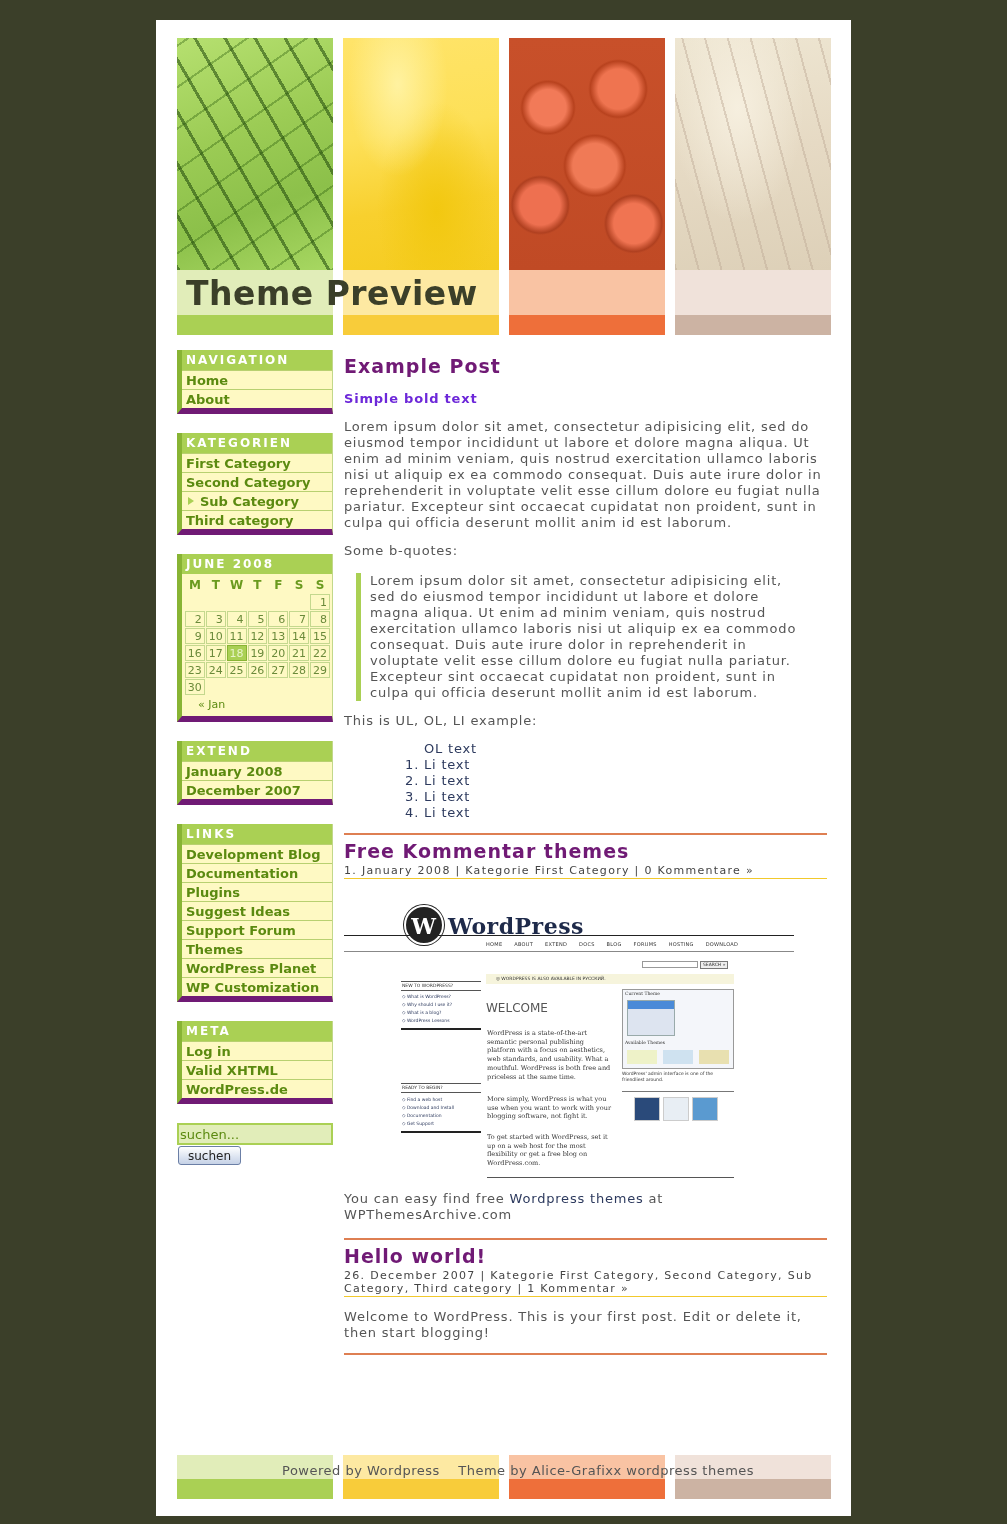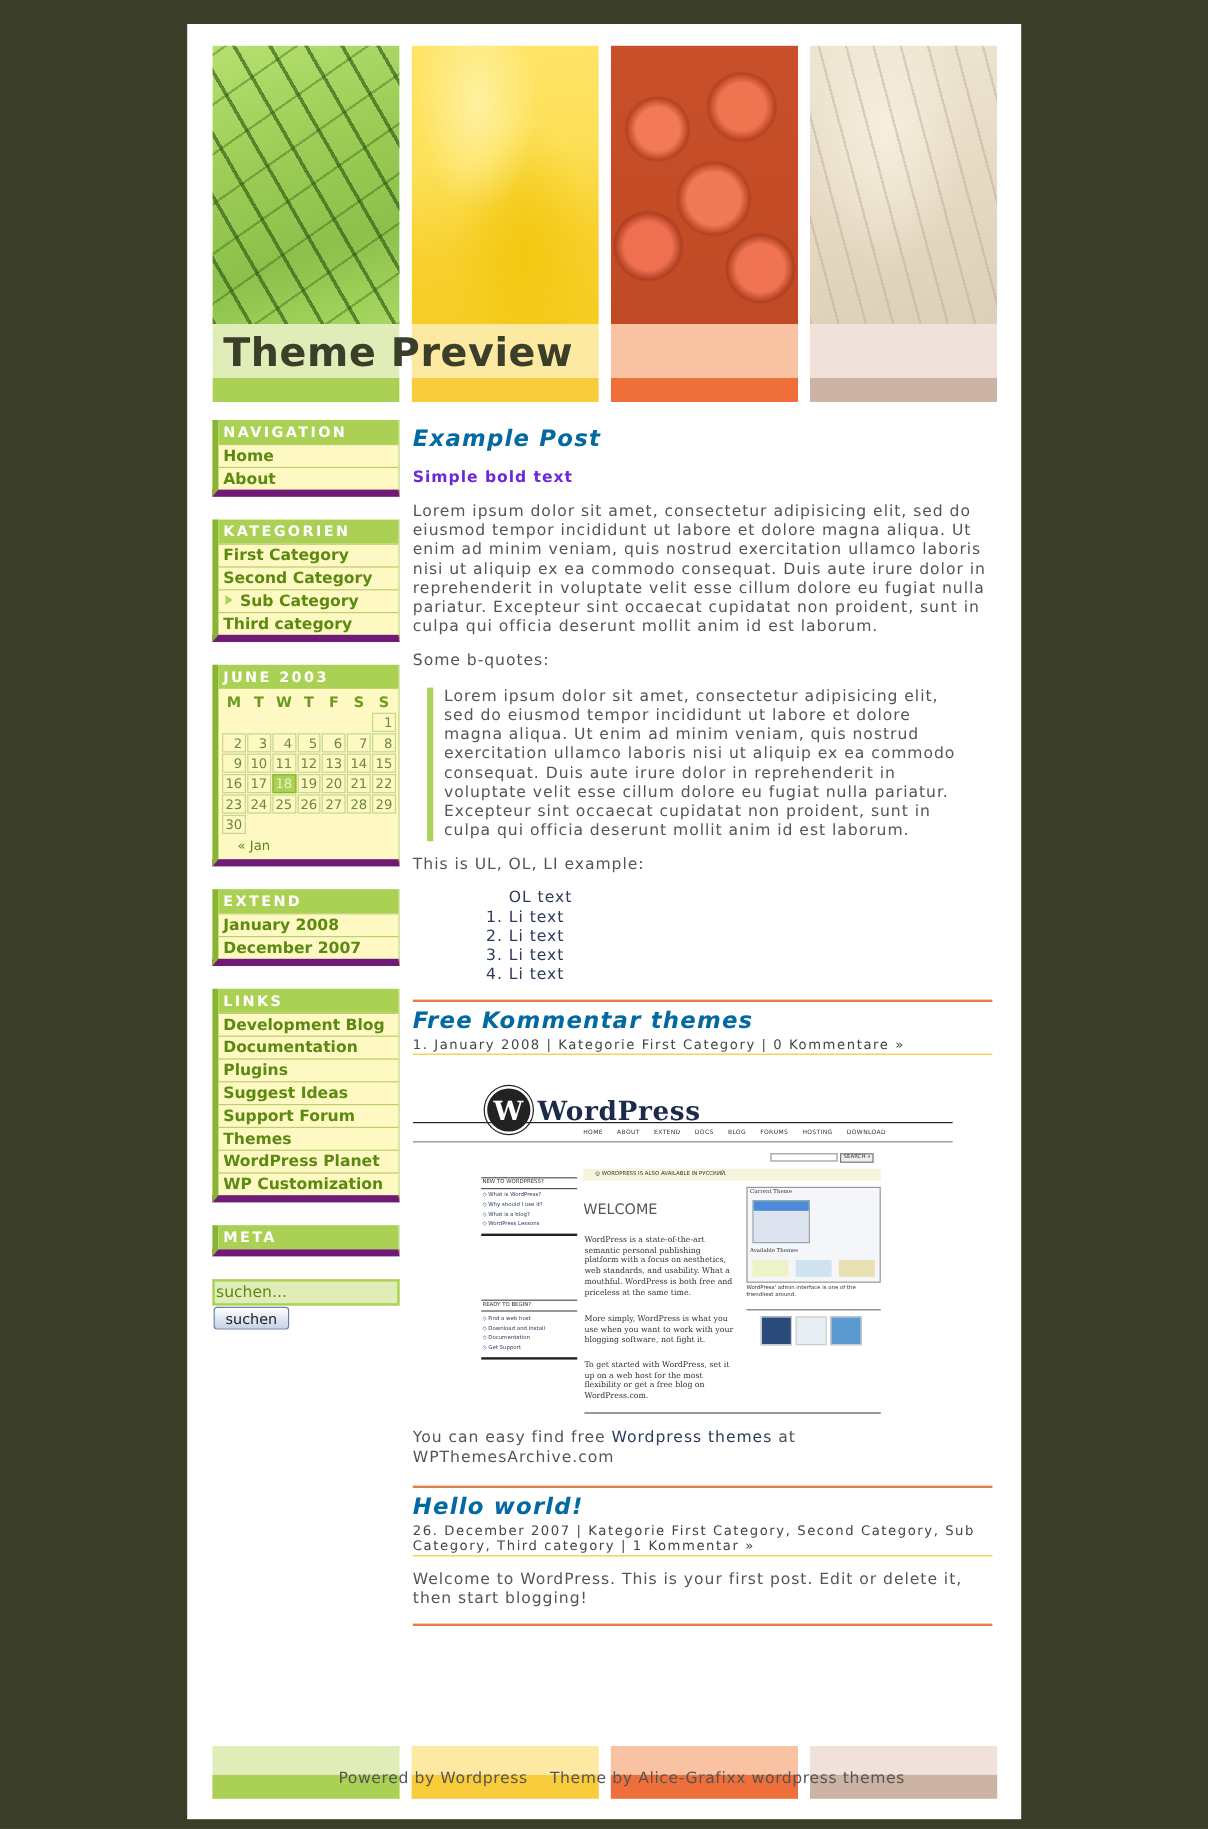--- a/index.html
+++ b/index.html
@@ -52,41 +52,41 @@
   .cal td { width: 20px; height: 16px; font-size: 11px; color: #6a8a3a; text-align: right; padding-right: 2px; }
   .cal td.d { border: 1px solid #c4d88e; }
   .cal td.today { background: #aad054; color: #e8f4c8; border: 1px solid #88b434; }
   .cal .prev { font-size: 11px; color: #5b8a10; padding: 2px 0 0 14px; height: 16px; }
 
   #search-input { display: block; width: 156px; height: 22px; background: #e1edb9; border: 2px solid #aad054; font-size: 13px; color: #5b8a10; padding-left: 1px; font-family: "DejaVu Sans", sans-serif; font-weight: normal; }
   #search-btn { display: block; margin-top: 1px; margin-left: 1px; width: 63px; height: 19px; font-size: 12px; font-family: "DejaVu Sans", sans-serif; color: #222; background: linear-gradient(#ffffff, #dbe3f0 60%, #c6d2e6); border: 1px solid #6b7fa6; border-radius: 3px; }
 
   
   #main { position: absolute; left: 188px; top: 330px; width: 483px; color: #555555; font-size: 13px; letter-spacing: 0.8px; line-height: 16px; }
-  .post-title { font-weight: bold; color: #0369a1; font-size: 19px; letter-spacing: 1px; height: 25px; line-height: 25px; margin-top: 4px; font-style: italic; }
+  .post-title { font-weight: bold; color: #701a75; font-size: 19px; letter-spacing: 1px; height: 25px; line-height: 25px; margin-top: 4px; }
   .post-meta { font-size: 11px; color: #444; letter-spacing: 1.3px; border-bottom: 1px solid #f2c92c; padding-bottom: 1px; line-height: 13px; }
   .post-meta span { color: #444; }
   .post p { margin-top: 12px; }
   .bold { font-weight: bold; color: #6d28d9; margin-top: 12px; }
   blockquote { margin: 14px 0 0 12px; border-left: 5px solid #aad054; padding-left: 9px; padding-right: 30px; }
   .lists { margin-top: 12px; }
   .ul-text { padding-left: 40px; color: #2d3a5e; }
   .ol-text { padding-left: 80px; color: #2d3a5e; }
   ol.li-list { margin-left: 80px; color: #2d3a5e; }
   ol.li-list li { padding-left: 0; }
   .sep { border-bottom: 2px solid #de7f52; height: 0; }
   .wpshot { position: relative; margin-top: 22px; width: 450px; height: 280px; background: #fff; overflow: hidden; }
   .wp-hr { position: absolute; left: 0; width: 450px; height: 1px; background: #222; }
   .wp-logo { position: absolute; left: 60px; top: 4px; width: 40px; height: 40px; border-radius: 50%; background: #222; border: 2px solid #fff; box-shadow: 0 0 0 1px #222; color: #fff; font: bold 22px "DejaVu Serif", serif; text-align: center; line-height: 38px; }
   .wp-word { position: absolute; left: 104px; top: 12px; font: bold 22px "DejaVu Serif", serif; color: #1e2a4a; letter-spacing: 0.5px; }
   .wp-nav { position: absolute; left: 142px; top: 40px; font: 5px "DejaVu Sans", sans-serif; color: #333; letter-spacing: 0.3px; word-spacing: 10px; }
   .wp-small { position: absolute; font: 4.5px "DejaVu Sans", sans-serif; color: #333; line-height: 6px; letter-spacing: 0; }
   .wp-serif { position: absolute; font: 6.5px "DejaVu Serif", serif; color: #333; line-height: 8.7px; letter-spacing: 0; }
   .wp-box { position: absolute; border: 1px solid #999; background: #f4f6fa; }
-  .footer-text { position: absolute; left: 126px; top: 1443px; font-size: 13px; color: #555; letter-spacing: 0.5px; white-space: nowrap; margin-top: 12px; }
+  .footer-text { position: absolute; left: 126px; top: 1443px; font-size: 13px; color: #555; letter-spacing: 0.5px; white-space: nowrap; }
   .footer-text span { color: #555; }
   .fcol { position: absolute; top: 1435px; width: 156px; height: 44px; }
   .fcol .band { height: 24px; } .fcol .bar { height: 20px; }
 </style>
 </head>
 <body>
 
 <div id="page">
 
   <div class="hcol" id="h1">
@@ -124,21 +124,21 @@
       <h2>KATEGORIEN</h2>
       <ul>
         <li>First Category</li>
         <li>Second Category</li>
         <li><span class="arrow"></span><span class="t">Sub Category</span></li>
         <li>Third category</li>
       </ul>
     </div>
 
     <div class="widget">
-      <h2>JUNE 2003</h2>
+      <h2>JUNE 2008</h2>
       <div class="cal">
         <table>
           <thead>
               <tr id="cal-head">
                 <th>M</th>
                 <th>T</th>
                 <th>W</th>
                 <th>T</th>
                 <th>F</th>
                 <th>S</th>
@@ -223,20 +223,25 @@
         <li>Suggest Ideas</li>
         <li>Support Forum</li>
         <li>Themes</li>
         <li>WordPress Planet</li>
         <li>WP Customization</li>
       </ul>
     </div>
 
     <div class="widget">
       <h2>META</h2>
+      <ul>
+        <li>Log in</li>
+        <li>Valid XHTML</li>
+        <li>WordPress.de</li>
+      </ul>
     </div>
 
     <input id="search-input" type="text" value="suchen..." style="">
     <button id="search-btn">suchen</button>
   </div>
 
   <div id="main">
 
     <div class="post">
       <div class="post-title">Example Post</div>

